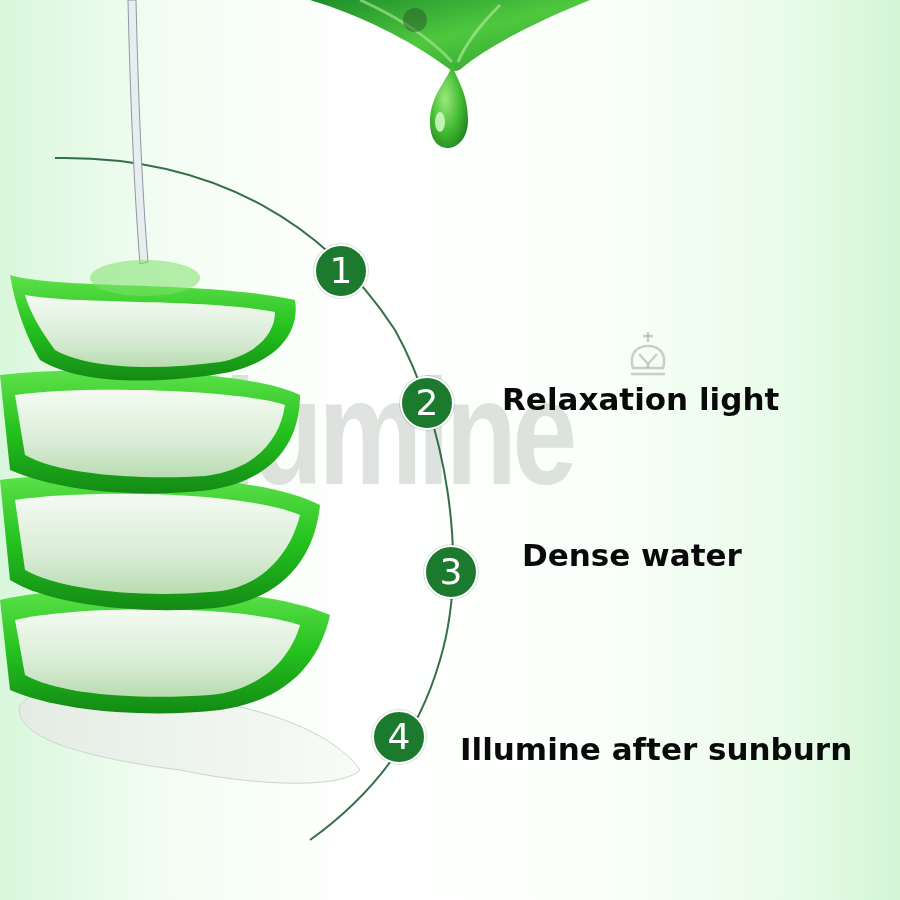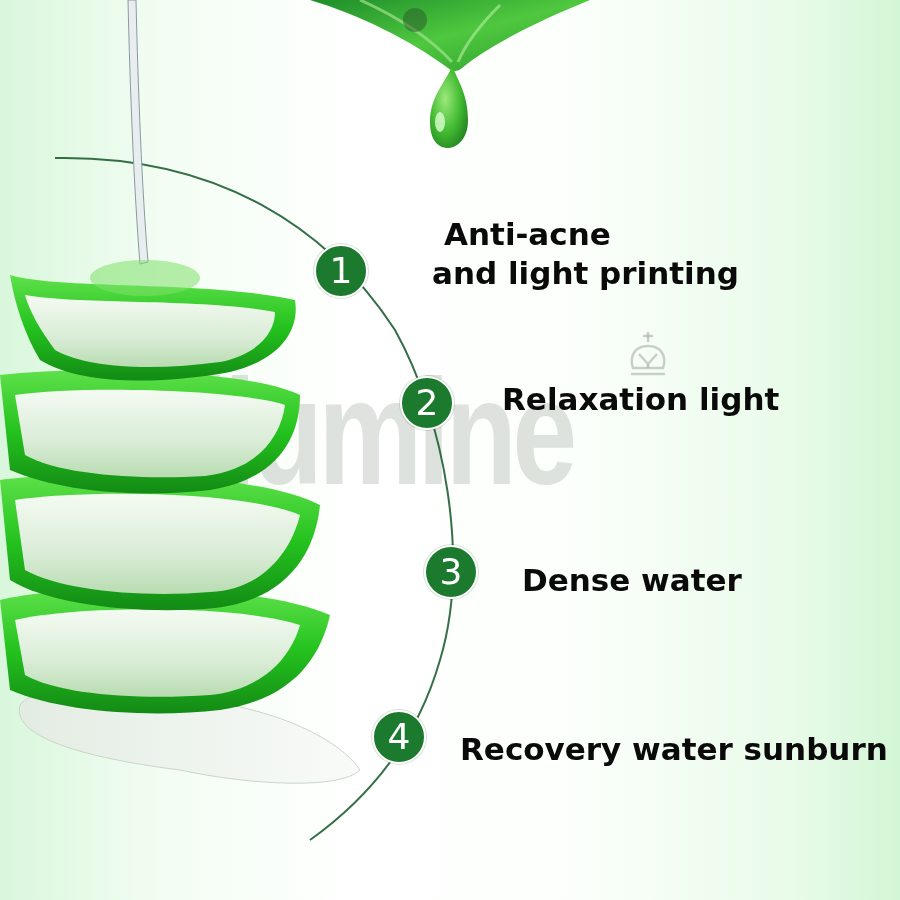--- a/index.html
+++ b/index.html
@@ -107,33 +107,29 @@
     <path d="M0 375 C80 365 250 370 300 395 C300 440 275 480 210 490 C140 498 60 492 10 470 Z" fill="url(#rind)"></path>
     <path d="M15 395 C85 385 240 390 285 405 C280 440 255 470 205 476 C140 480 60 475 25 455 Z" fill="url(#flesh)"></path>
 
     <path d="M10 275 C60 290 200 280 295 300 C300 330 280 360 230 372 C160 385 80 385 40 360 C25 335 15 305 10 275 Z" fill="url(#rind)"></path>
     <path d="M25 295 C80 305 200 298 275 312 C275 335 255 355 220 362 C160 370 90 370 55 350 C40 330 30 312 25 295 Z" fill="url(#flesh)"></path>
 
     <ellipse cx="145" cy="278" rx="55" ry="18" fill="#7de06a" opacity="0.55"></ellipse>
   </svg>
 
   <div class="badge" style="left:314px; top:244px;">1</div>
-  <div class="feature-text" style="left:432px; top:215px;">
-    <span class="line" style="margin-left:12px;">Anti-acne</span>
-    <span class="line">and light printing</span>
-  </div>
 
   <div class="badge" style="left:400px; top:376px;">2</div>
   <div class="feature-text" style="left:502px; top:380px;">
     <span class="line">Relaxation light</span>
   </div>
 
   <div class="badge" style="left:424px; top:545px;">3</div>
-  <div class="feature-text" style="left:484px; top:561px;">
+  <div class="feature-text" style="left:484px; top:536px;">
     <span class="line" style="margin-left:38px;">Dense water</span>
   </div>
 
   <div class="badge" style="left:372px; top:710px;">4</div>
   <div class="feature-text" style="left:460px; top:730px;">
-    <span class="line">Recovery water sunburn</span>
+    <span class="line">Illumine after sunburn</span>
   </div>
 
 </div>
 
 </body></html>

